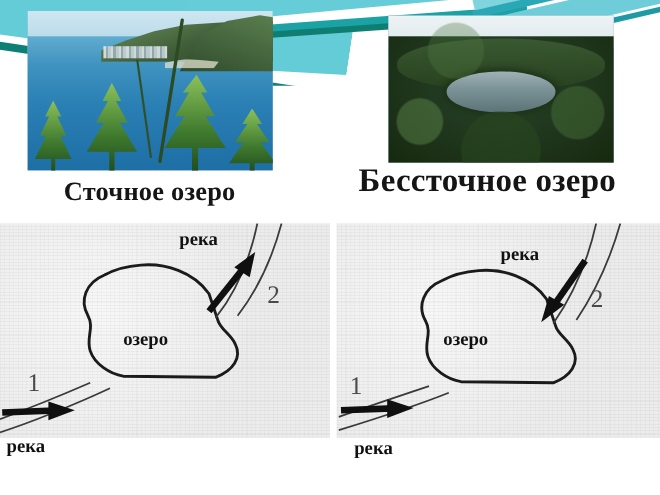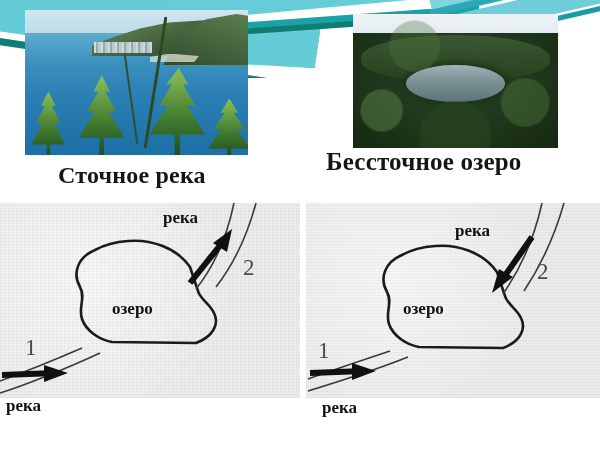--- a/index.html
+++ b/index.html
@@ -138,21 +138,21 @@
     background:
       radial-gradient(circle at 14% 72%,rgba(90,130,70,.5) 0 10%,transparent 11%),
       radial-gradient(circle at 84% 66%,rgba(70,110,55,.5) 0 12%,transparent 13%),
       radial-gradient(circle at 50% 92%,rgba(40,70,30,.6) 0 22%,transparent 23%),
       radial-gradient(circle at 30% 24%,rgba(80,120,65,.35) 0 14%,transparent 15%);}
 
   
   .caption{position:absolute;font-weight:bold;color:#151515;
     font-family:"Liberation Serif", serif;white-space:nowrap;}
   .cap-left{left:58px;top:162px;font-size:24px;letter-spacing:.2px;}
-  .cap-right{left:326px;top:148px;font-size:25px;letter-spacing:.2px;}
+  .cap-right{left:326px;top:148px;font-size:30px;letter-spacing:.2px;}
 
   
   .diagram{position:absolute;top:203px;height:195px;overflow:hidden;
     background:#ececed;}
   .diagram::before{content:"";position:absolute;inset:0;
     background:
       repeating-linear-gradient(0deg,rgba(0,0,0,.035) 0 1px,transparent 1px 3px),
       repeating-linear-gradient(90deg,rgba(0,0,0,.025) 0 1px,transparent 1px 4px),
       radial-gradient(circle at 30% 40%,rgba(255,255,255,.6),transparent 60%);
     pointer-events:none;}
@@ -219,21 +219,21 @@
   </div>
 
   <div class="photo photo-crater">
     <div class="pc-sky"></div>
     <div class="pc-forest"></div>
     <div class="pc-rim"></div>
     <div class="pc-water"></div>
     <div class="pc-tex"></div>
   </div>
 
-  <div class="caption cap-left">Сточное река</div>
+  <div class="caption cap-left">Сточное озеро</div>
   <div class="caption cap-right">Бессточное озеро</div>
 
   <div class="diagram dia-left">
     <svg class="dia-svg" viewBox="0 0 300 195" preserveAspectRatio="none">
 
       <path d="M95,47 C78,54 72,70 80,84 C86,95 78,104 82,116 C86,128 100,137 112,139
                L196,140 C212,134 220,122 214,110 C210,101 200,96 198,88
                L190,64 C176,44 150,36 128,38 C114,39 104,42 95,47 Z" fill="none" stroke="#1b1b1b" stroke-width="2.6" stroke-linejoin="round"></path>
 
       <path d="M0,178 C22,170 52,158 82,145" fill="none" stroke="#3a3a3a" stroke-width="1.6"></path>

